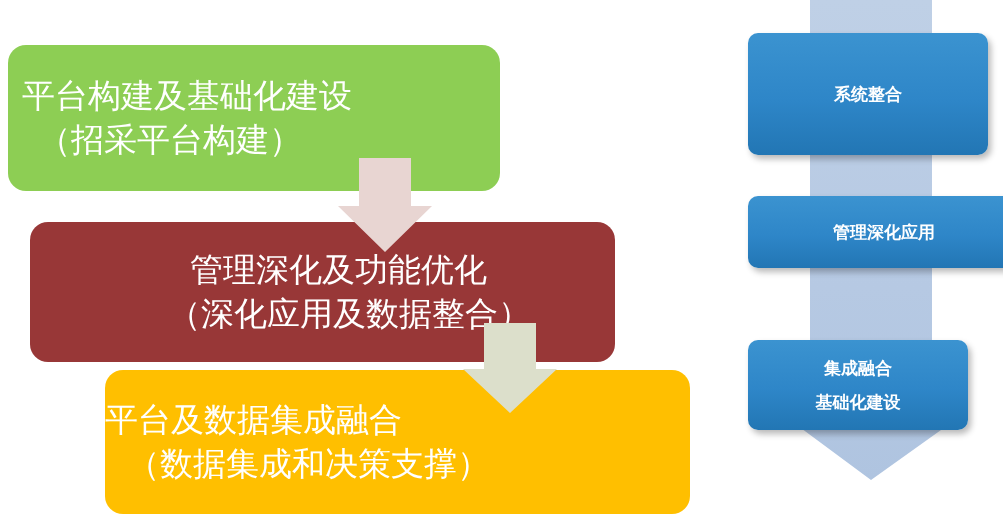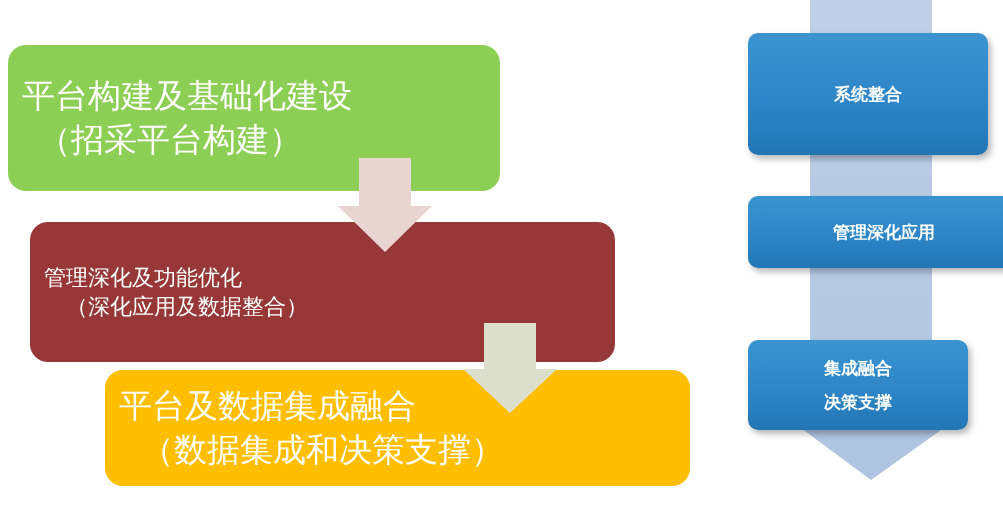--- a/index.html
+++ b/index.html
@@ -35,27 +35,27 @@
 
   #box-green {
     left: 8px;  top: 45px;  width: 492px; height: 146px;
     background: #8DCE54;
     padding-left: 14px;
     font-size: 33px;
   }
   #box-red {
     left: 30px; top: 222px; width: 585px; height: 140px;
     background: #983737;
-    padding-left: 14px;
-    font-size: 22px;
+    padding-left: 32px;
+    font-size: 33px;
+    text-align: center;
   }
   #box-orange {
-    left: 105px; top: 370px; width: 585px; height: 116px;
+    left: 105px; top: 370px; width: 585px; height: 144px;
     background: #FFBF00;
-    padding-left: 14px;
     font-size: 33px;
   }
   #box-green  .line.l2 { padding-left: 16px; }
   #box-red    .line.l2 { padding-left: 22px; }
   #box-orange .line.l2 { padding-left: 22px; }
 
   
   .block-arrow {
     position: absolute;
     z-index: 6;
@@ -144,16 +144,16 @@
   <div id="blue-1" class="blue-box">
     <div>系统整合</div>
   </div>
 
   <div id="blue-2" class="blue-box">
     <div>管理深化应用</div>
   </div>
 
   <div id="blue-3" class="blue-box">
     <div>集成融合</div>
-    <div>决策支撑</div>
+    <div>基础化建设</div>
   </div>
 
 </div>
 
 </body></html>

